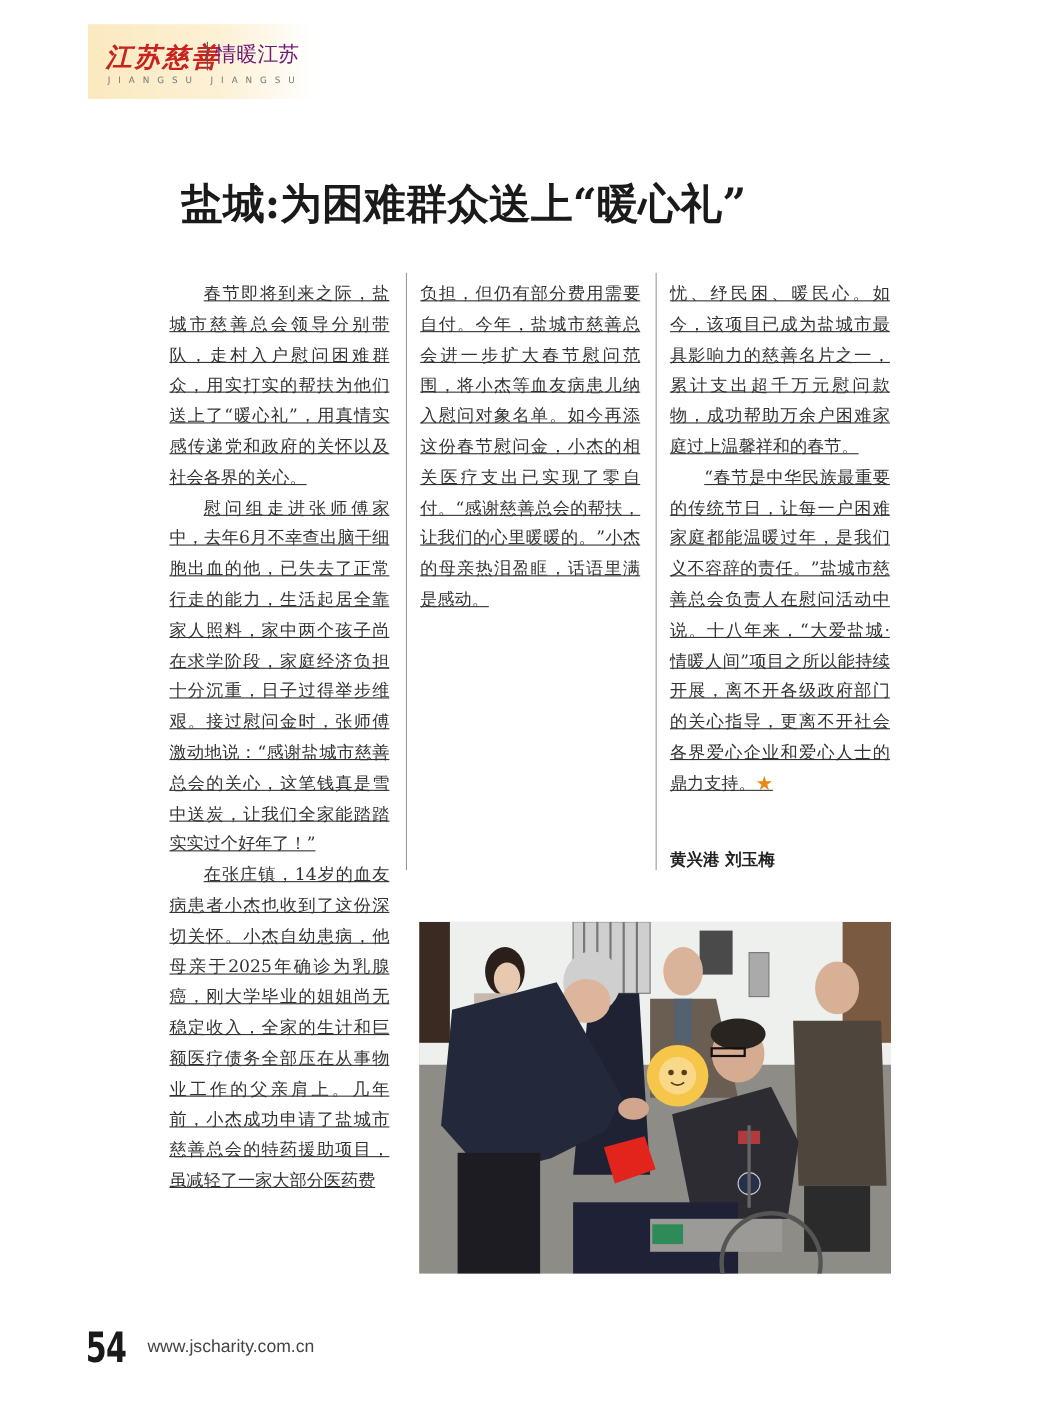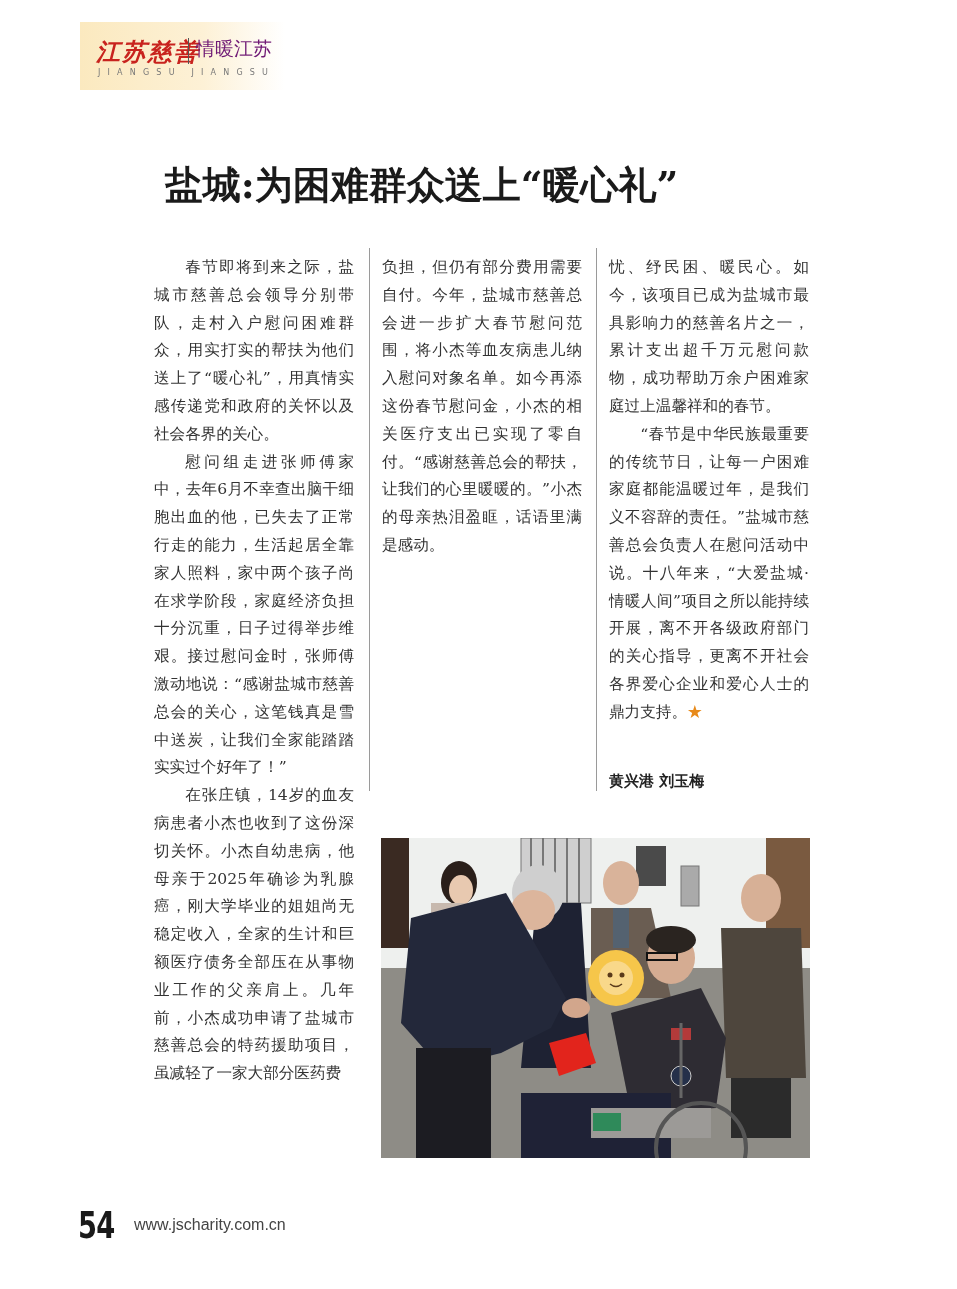--- a/index.html
+++ b/index.html
@@ -30,21 +30,21 @@
     font-family: "DejaVu Sans", sans-serif; font-size: 8px; color: #777;
     letter-spacing: 7.2px;
   }
   .title {
     position: absolute; left: 0; top: 160px; width: 843px; text-align: center;
     font-family: "DejaVu Serif", serif; font-weight: bold; font-size: 38px;
     color: #1a1a1a; letter-spacing: 0px;
   }
   .col {
     position: absolute; font-size: 15.6px; line-height: 27.8px;
-    text-align: justify; color: #333;
+    text-align: justify; color: #333; text-decoration: underline;
   }
   .col p { margin: 0; text-indent: 2em; }
   .col p.cont { text-indent: 0; }
   .col1 { left: 154px; top: 254px; width: 200px; }
   .col2 { left: 382px; top: 254px; width: 200px; }
   .col3 { left: 609px; top: 254px; width: 200px; }
   .vline { position: absolute; width: 1px; background: #9a9a9a; top: 248px; height: 543px; }
   .vl1 { left: 369px; }
   .vl2 { left: 596px; }
   .star { color: #e88a1a; }

